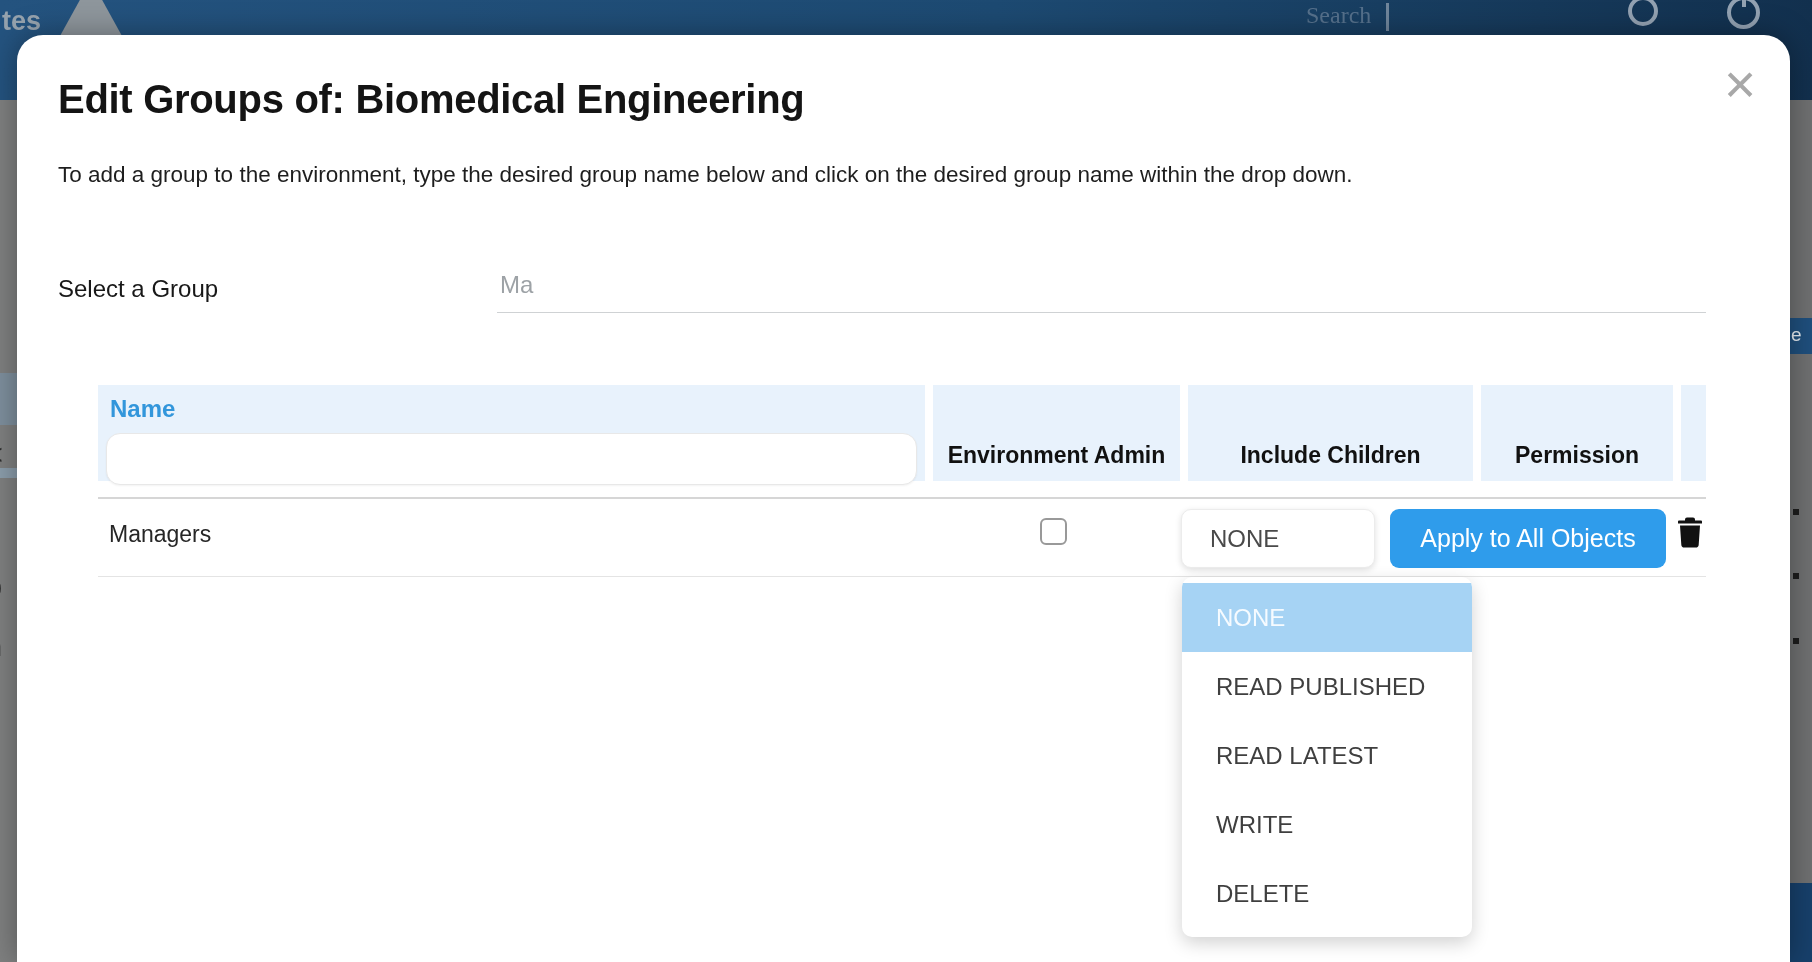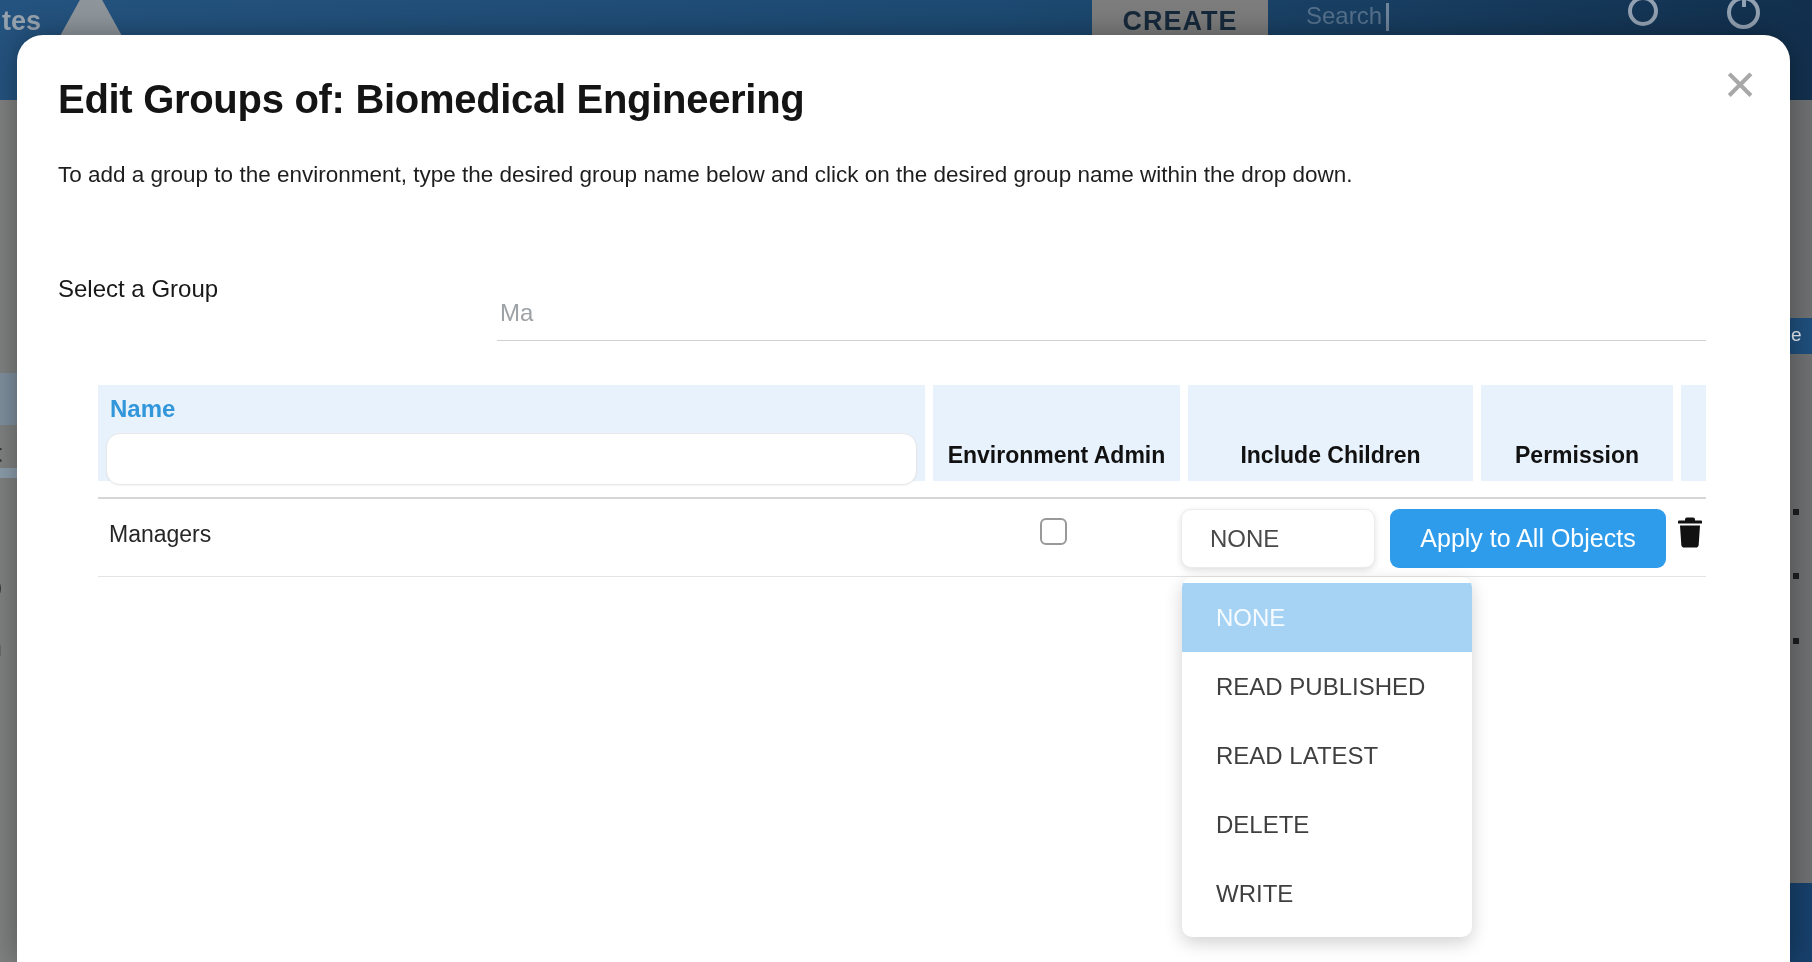--- a/index.html
+++ b/index.html
@@ -7,21 +7,21 @@
   body { position:relative; background:#7f8080; }
 
   
   .navbar { position:absolute; left:0; top:0; width:1812px; height:100px;
             background:linear-gradient(90deg,#24537f 0%,#1d4a72 55%,#16395a 85%,#12304e 100%); }
   .logo-fragment { position:absolute; left:2px; top:6px; font-size:27px; font-weight:bold; color:#96a3ae; }
   .nav-trapezoid { position:absolute; left:60px; top:0; width:62px; height:36px; background:#8e969c;
                    clip-path:polygon(32% 0,68% 0,100% 100%,0 100%); }
   .create-btn { position:absolute; left:1092px; top:0; width:176px; height:60px; background:#7d7d7d;
                 color:#16293b; font-size:27px; font-weight:bold; letter-spacing:1px; text-align:center; padding-top:6px; }
-  .search-ghost { position:absolute; left:1306px; top:2px; font-size:24px; color:#56718c; }
+  .search-ghost { position:absolute; left:1306px; top:2px; font-size:24px; color:#56718c;font-family:Liberation Serif, serif; }
   .search-divider { position:absolute; left:1386px; top:3px; width:3px; height:28px; background:#8d9fb0; opacity:.75; }
   .ring-icon { position:absolute; border:4px solid #93a2b2; border-radius:50%; background:transparent; }
   .magnifier { left:1628px; top:-4px; width:30px; height:30px; }
   .power { left:1727px; top:-4px; width:33px; height:33px; }
   .power-tick { position:absolute; left:1742px; top:-6px; width:4px; height:13px; background:#93a2b2; }
 
   .left-sliver { position:absolute; left:0; top:100px; width:17px; height:862px; background:#7f8080; overflow:hidden; }
   .left-sliver .band { position:absolute; left:0; width:17px; }
   .ls-frag { position:absolute; left:-13px; width:32px; font-size:27px; color:#2e2e2e; }
   .right-sliver { position:absolute; left:1790px; top:100px; width:22px; height:862px; background:#6f7071; overflow:hidden; }
@@ -32,21 +32,21 @@
   
   .modal { position:absolute; left:17px; top:35px; width:1773px; height:927px; background:#ffffff;
            border-radius:26px 26px 0 0; box-shadow:0 0 30px rgba(0,0,0,.35); }
   .close-x { position:absolute; left:1698px; top:26px; width:50px; height:50px; font-size:42px; font-weight:300;
              color:#a8a8a8; text-align:center; line-height:50px; cursor:pointer; }
   .m-title { position:absolute; left:41px; top:42px; font-size:40px; font-weight:bold; color:#141414; letter-spacing:-0.3px; }
   .m-desc { position:absolute; left:41px; top:127px; font-size:22.5px; color:#1e1e1e; }
   .group-label { position:absolute; left:41px; top:240px; font-size:24px; color:#181818; }
   .group-input { position:absolute; left:480px; top:228px; width:1209px; height:50px; border:none;
                  border-bottom:1.5px solid #cfd2d4; outline:none; font-size:24px; color:#9da2a6; background:transparent;
-                 font-family:"Liberation Sans","DejaVu Sans",sans-serif; padding:0 0 6px 3px;margin-top:28px; }
+                 font-family:"Liberation Sans","DejaVu Sans",sans-serif; padding:0 0 6px 3px; }
 
   
   .thead { position:absolute; left:81px; top:350px; width:1608px; height:112px; display:flex; gap:8px; }
   .th { background:#e8f2fc; height:96px; display:flex; align-items:flex-end; justify-content:center;
         font-size:23px; font-weight:600; color:#111; padding-bottom:12px; }
   .th-name { width:827px; position:relative; display:block; padding:0; }
   .th-envadmin { width:247px; }
   .th-perm { width:192px; }
   .th-children { width:285px; }
   .th-extra { width:25px; }
@@ -73,21 +73,20 @@
               box-shadow:0 6px 18px rgba(0,0,0,.18); padding-top:6px; z-index:5; overflow:hidden; }
   .dd-option { height:69px; line-height:69px; padding-left:34px; font-size:24px; color:#3f3f3f; cursor:pointer; }
   .dd-option.selected { background:#a6d3f4; color:#f6fbff; }
 </style>
 </head>
 <body>
 
 <div class="navbar">
   <span class="logo-fragment">tes</span>
   <div class="nav-trapezoid"></div>
-  <div class="create-btn">CREATE</div>
   <span class="search-ghost">Search</span>
   <div class="search-divider"></div>
   <div class="ring-icon magnifier"></div>
   <div class="ring-icon power"></div>
   <div class="power-tick"></div>
 </div>
 
 <div class="left-sliver">
   <div class="band" style="top:273px;height:52px;background:#7e8f9d"></div>
   <div class="band" style="top:368px;height:10px;background:#8b9dab"></div>
@@ -136,17 +135,17 @@
     <svg class="trash" viewBox="0 0 24 30">
       <path fill="#111" d="M9 0h6a2 2 0 0 1 2 2v1h6a1 1 0 0 1 1 1v2H0V4a1 1 0 0 1 1-1h6V2a2 2 0 0 1 2-2z"></path>
       <path fill="#111" d="M2 8h20l-1.3 19.2A3 3 0 0 1 17.7 30H6.3a3 3 0 0 1-3-2.8z"></path>
     </svg>
   </div>
 
   <div class="dropdown">
     <div class="dd-option selected">NONE</div>
     <div class="dd-option">READ PUBLISHED</div>
     <div class="dd-option">READ LATEST</div>
+    <div class="dd-option">WRITE</div>
     <div class="dd-option">DELETE</div>
-    <div class="dd-option">WRITE</div>
   </div>
 
 </div>
 
 </body></html>

